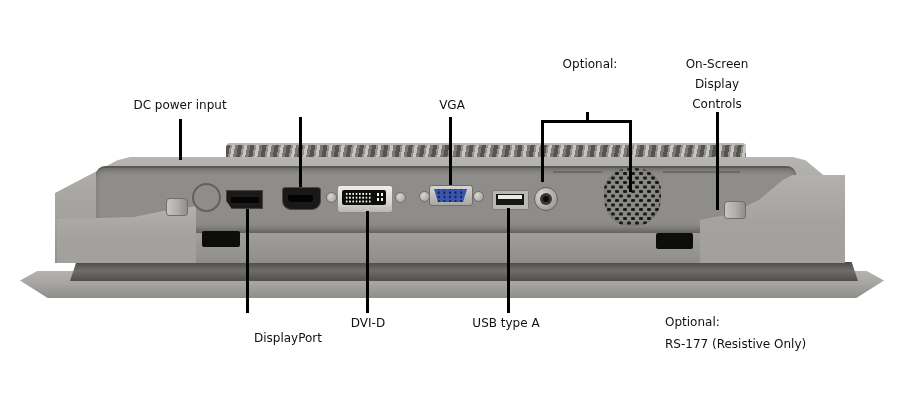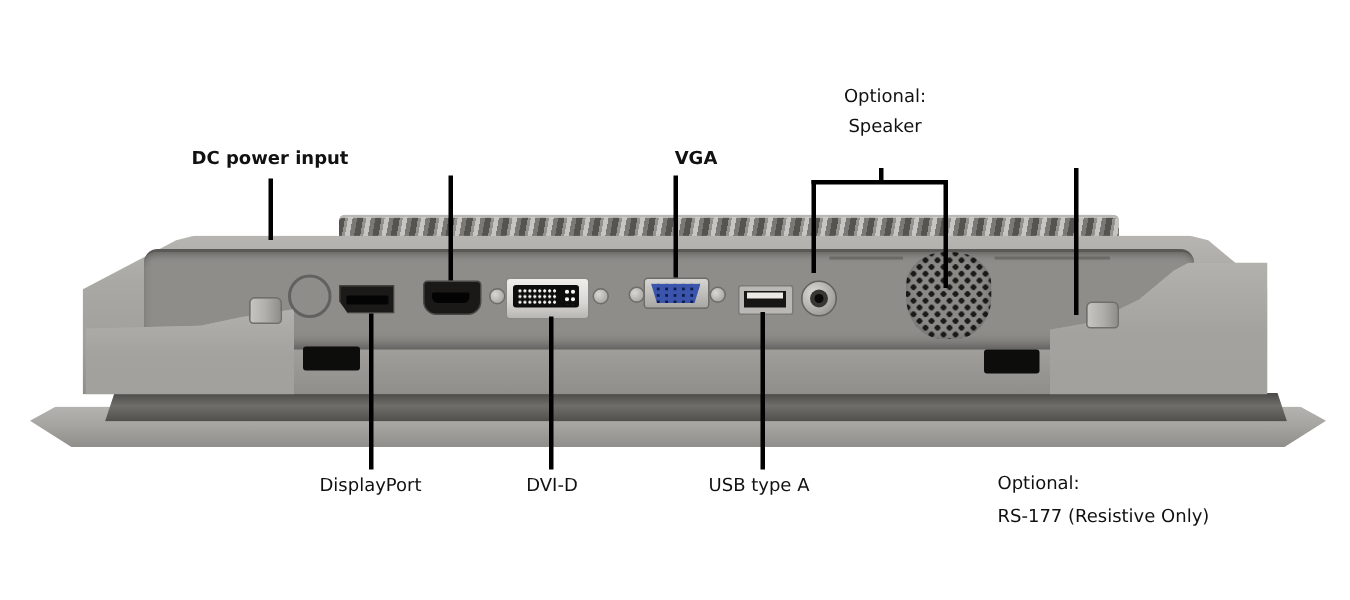--- a/index.html
+++ b/index.html
@@ -193,29 +193,33 @@
   <div class="vline" style="left:449px; top:117px; height:68px;"></div>
   <div class="vline" style="left:586px; top:112px; height:10px;"></div>
   <div class="hline" style="left:541px; top:120px; width:91px;"></div>
   <div class="vline" style="left:541px; top:120px; height:62px;"></div>
   <div class="vline" style="left:629px; top:120px; height:72px;"></div>
   <div class="vline" style="left:716px; top:112px; height:98px;"></div>
   <div class="vline" style="left:246px; top:209px; height:104px;"></div>
   <div class="vline" style="left:366px; top:211px; height:102px;"></div>
   <div class="vline" style="left:507px; top:208px; height:105px;"></div>
 
-  <div class="callout" style="left:80px; top:95px; width:200px;font-weight:bold;">DC power input</div>
-  <div class="callout" style="left:414px; top:95px; width:100px;font-weight:bold;">VGA</div>
+  <div class="callout" style="left:80px; top:95px; width:200px;">DC power input</div>
+  <div class="callout" style="left:402px; top:95px; width:100px;">VGA</div>
 
   <div class="callout" style="left:520px; top:54px; width:140px;">
     <div>Optional:</div>
-    <div>Speaker</div>
-  </div>
-
-  <div class="callout" style="left:172px; top:313px; width:150px;">DisplayPort</div>
+  </div>
+  <div class="callout" style="left:647px; top:54px; width:140px;">
+    <div>On-Screen</div>
+    <div>Display</div>
+    <div>Controls</div>
+  </div>
+
+  <div class="callout" style="left:172px; top:328px; width:150px;text-align:right;">DisplayPort</div>
   <div class="callout" style="left:431px; top:313px; width:150px;">USB type A</div>
   <div class="callout" style="left:318px; top:313px; width:100px;">DVI-D</div>
   <div class="callout left" style="left:665px; top:311px; width:230px; line-height:22px;">
     <div>Optional:</div>
     <div>RS-177 (Resistive Only)</div>
   </div>
 
 </div>
 
 </body></html>

